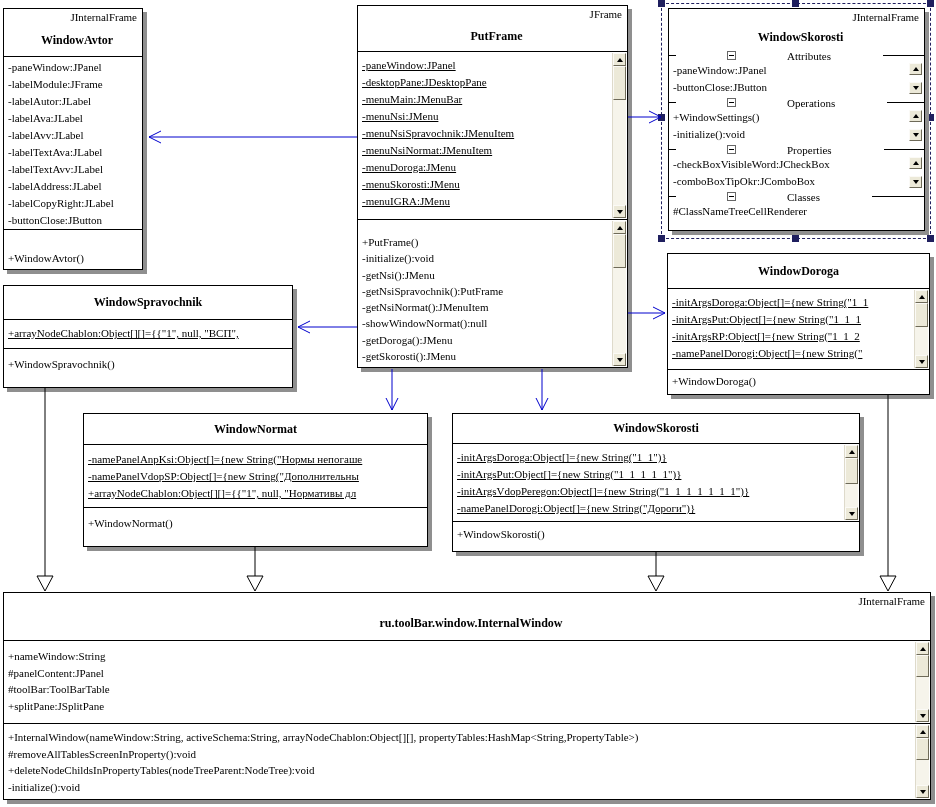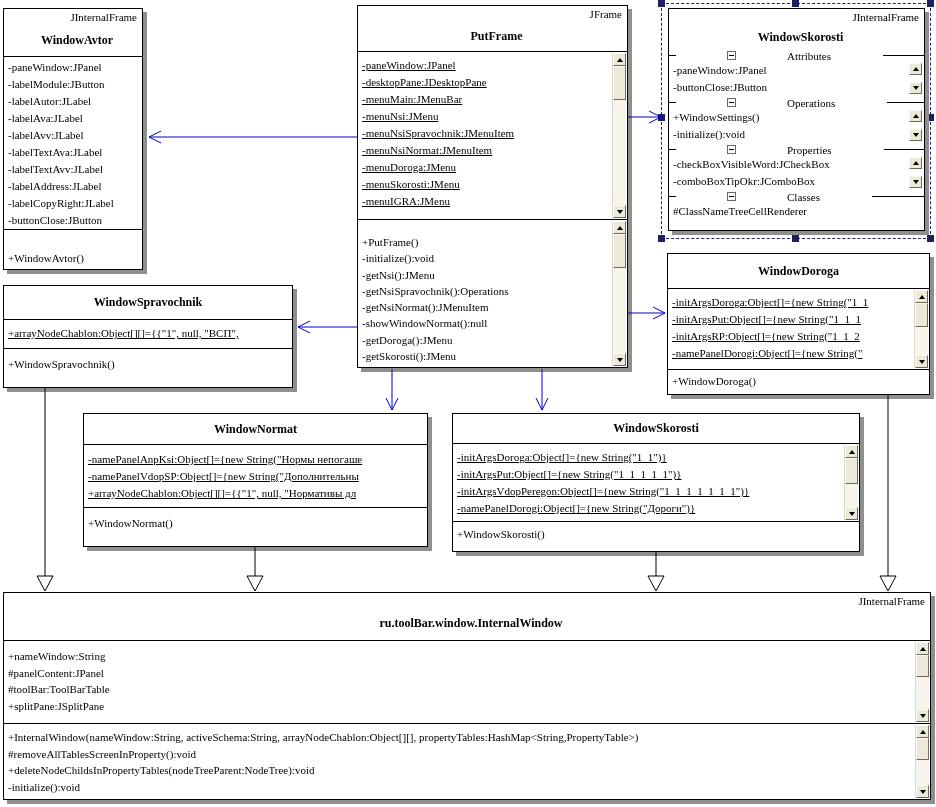--- a/index.html
+++ b/index.html
@@ -62,21 +62,21 @@
   <div class="handle" style="left:792px;top:235px"></div>
   <div class="handle" style="left:927px;top:235px"></div>
 
   <div class="cls" style="left:3px;top:8px;width:140px;height:262px">
     <div class="head" style="height:47px">
       <div class="stereo">JInternalFrame</div>
       <div class="cname" style="top:24px">WindowAvtor</div>
     </div>
     <div class="comp" style="height:173px;padding-top:2px">
       <div class="row">-paneWindow:JPanel</div>
-      <div class="row">-labelModule:JButton</div>
+      <div class="row">-labelModule:JFrame</div>
       <div class="row">-labelAutor:JLabel</div>
       <div class="row">-labelAva:JLabel</div>
       <div class="row">-labelAvv:JLabel</div>
       <div class="row">-labelTextAva:JLabel</div>
       <div class="row">-labelTextAvv:JLabel</div>
       <div class="row">-labelAddress:JLabel</div>
       <div class="row">-labelCopyRight:JLabel</div>
       <div class="row">-buttonClose:JButton</div>
     </div>
     <div class="comp" style="flex:1;padding-top:20px">
@@ -108,21 +108,21 @@
         <div class="sb-sp"></div>
         <div class="sb-btn">
             <span class="tri-d"></span>
           </div>
       </div>
     </div>
     <div class="comp lh16" style="flex:1;padding-top:14px">
       <div class="row">+PutFrame()</div>
       <div class="row">-initialize():void</div>
       <div class="row">-getNsi():JMenu</div>
-      <div class="row">-getNsiSpravochnik():Operations</div>
+      <div class="row">-getNsiSpravochnik():PutFrame</div>
       <div class="row">-getNsiNormat():JMenuItem</div>
       <div class="row">-showWindowNormat():null</div>
       <div class="row">-getDoroga():JMenu</div>
       <div class="row">-getSkorosti():JMenu</div>
       <div class="sb">
         <div class="sb-btn">
             <span class="tri-u"></span>
           </div>
         <div class="sb-thumb"></div>
         <div class="sb-sp"></div>

